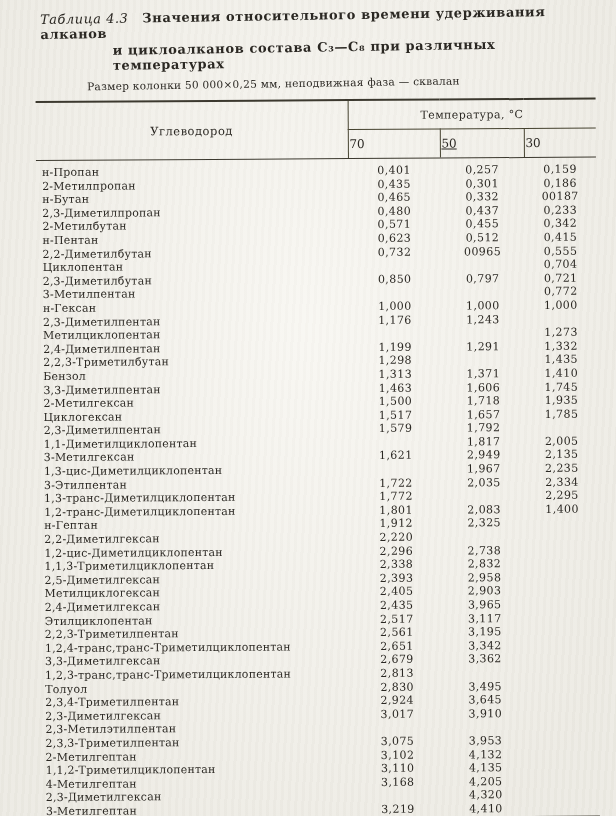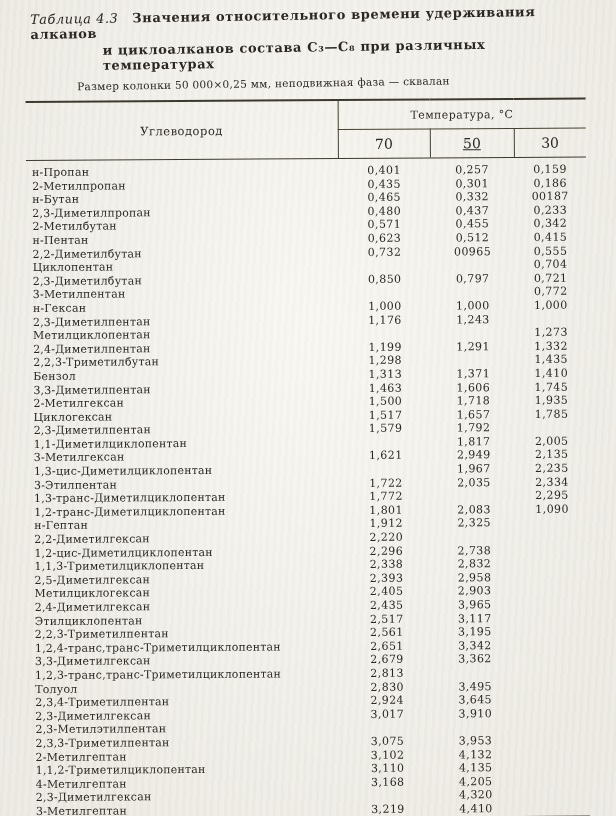--- a/index.html
+++ b/index.html
@@ -6,21 +6,21 @@
   body {
     width: 616px; height: 816px;
     background: var(--paper, #f5f3ec);
     color: var(--ink, #2b2823);
     font-family: "DejaVu Serif", "Liberation Serif", serif;
     overflow: hidden;
     position: relative;
   }
   .page {
     position: absolute; inset: 0;
-    padding: 8px 26px 0 30px;
+    padding: 8px 26px 0 40px;
     box-sizing: border-box;
     background:
       radial-gradient(ellipse at 50% 40%, rgba(255,255,255,0.35), rgba(0,0,0,0.03) 85%),
       repeating-linear-gradient(93deg, rgba(120,110,90,0.035) 0 3px, rgba(255,255,255,0.02) 3px 7px);
   }
   .title-block { transform: rotate(-0.9deg); transform-origin: left top; margin-top: 4px; }
   .title-line1 { font-size: 13px; }
   .title-label { font-style: italic; font-weight: normal; margin-right: 14px; letter-spacing: 0.5px; }
   .title-text { font-weight: bold; letter-spacing: 0.6px; }
   .title-line2 { font-size: 13px; font-weight: bold; letter-spacing: 0.6px; padding-left: 72px; margin-top: 2px; }
@@ -46,21 +46,21 @@
     font-size: 11.5px; text-align: center; vertical-align: middle;
     letter-spacing: 0.5px;
   }
   th.h-temp {
     border-bottom: 1px solid #45422f;
     font-size: 11px; height: 26px; text-align: center; vertical-align: middle;
     letter-spacing: 0.4px;
   }
   th.h-t { 
     border-bottom: 1.5px solid #3c392f;
-    font-size: 14px; height: 26px; text-align: center; vertical-align: middle;
+    font-size: 12px; height: 26px; text-align: left; vertical-align: middle;
   }
   th.h-t.mid { border-left: 1px solid #45422f; border-right: 1px solid #45422f; text-decoration: underline; }
 
   tbody { }
   tbody tr:first-child td { padding-top: 5px; }
   td { height: 13.6px; padding: 0; font-size: 11px; line-height: 13.6px; white-space: nowrap; overflow: hidden; }
   td.name { padding-left: 6px; letter-spacing: 0.2px; }
   td.val { text-align: center; letter-spacing: 0.4px; }
 </style>
 </head>
@@ -243,21 +243,21 @@
           <tr>
     <td class="name">1,3-транс-Диметилциклопентан</td>
     <td class="val">1,772</td>
     <td class="val"></td>
     <td class="val">2,295</td>
   </tr>
           <tr>
     <td class="name">1,2-транс-Диметилциклопентан</td>
     <td class="val">1,801</td>
     <td class="val">2,083</td>
-    <td class="val">1,090</td>
+    <td class="val">1,400</td>
   </tr>
           <tr>
     <td class="name">н-Гептан</td>
     <td class="val">1,912</td>
     <td class="val">2,325</td>
     <td class="val"></td>
   </tr>
           <tr>
     <td class="name">2,2-Диметилгексан</td>
     <td class="val">2,220</td>

